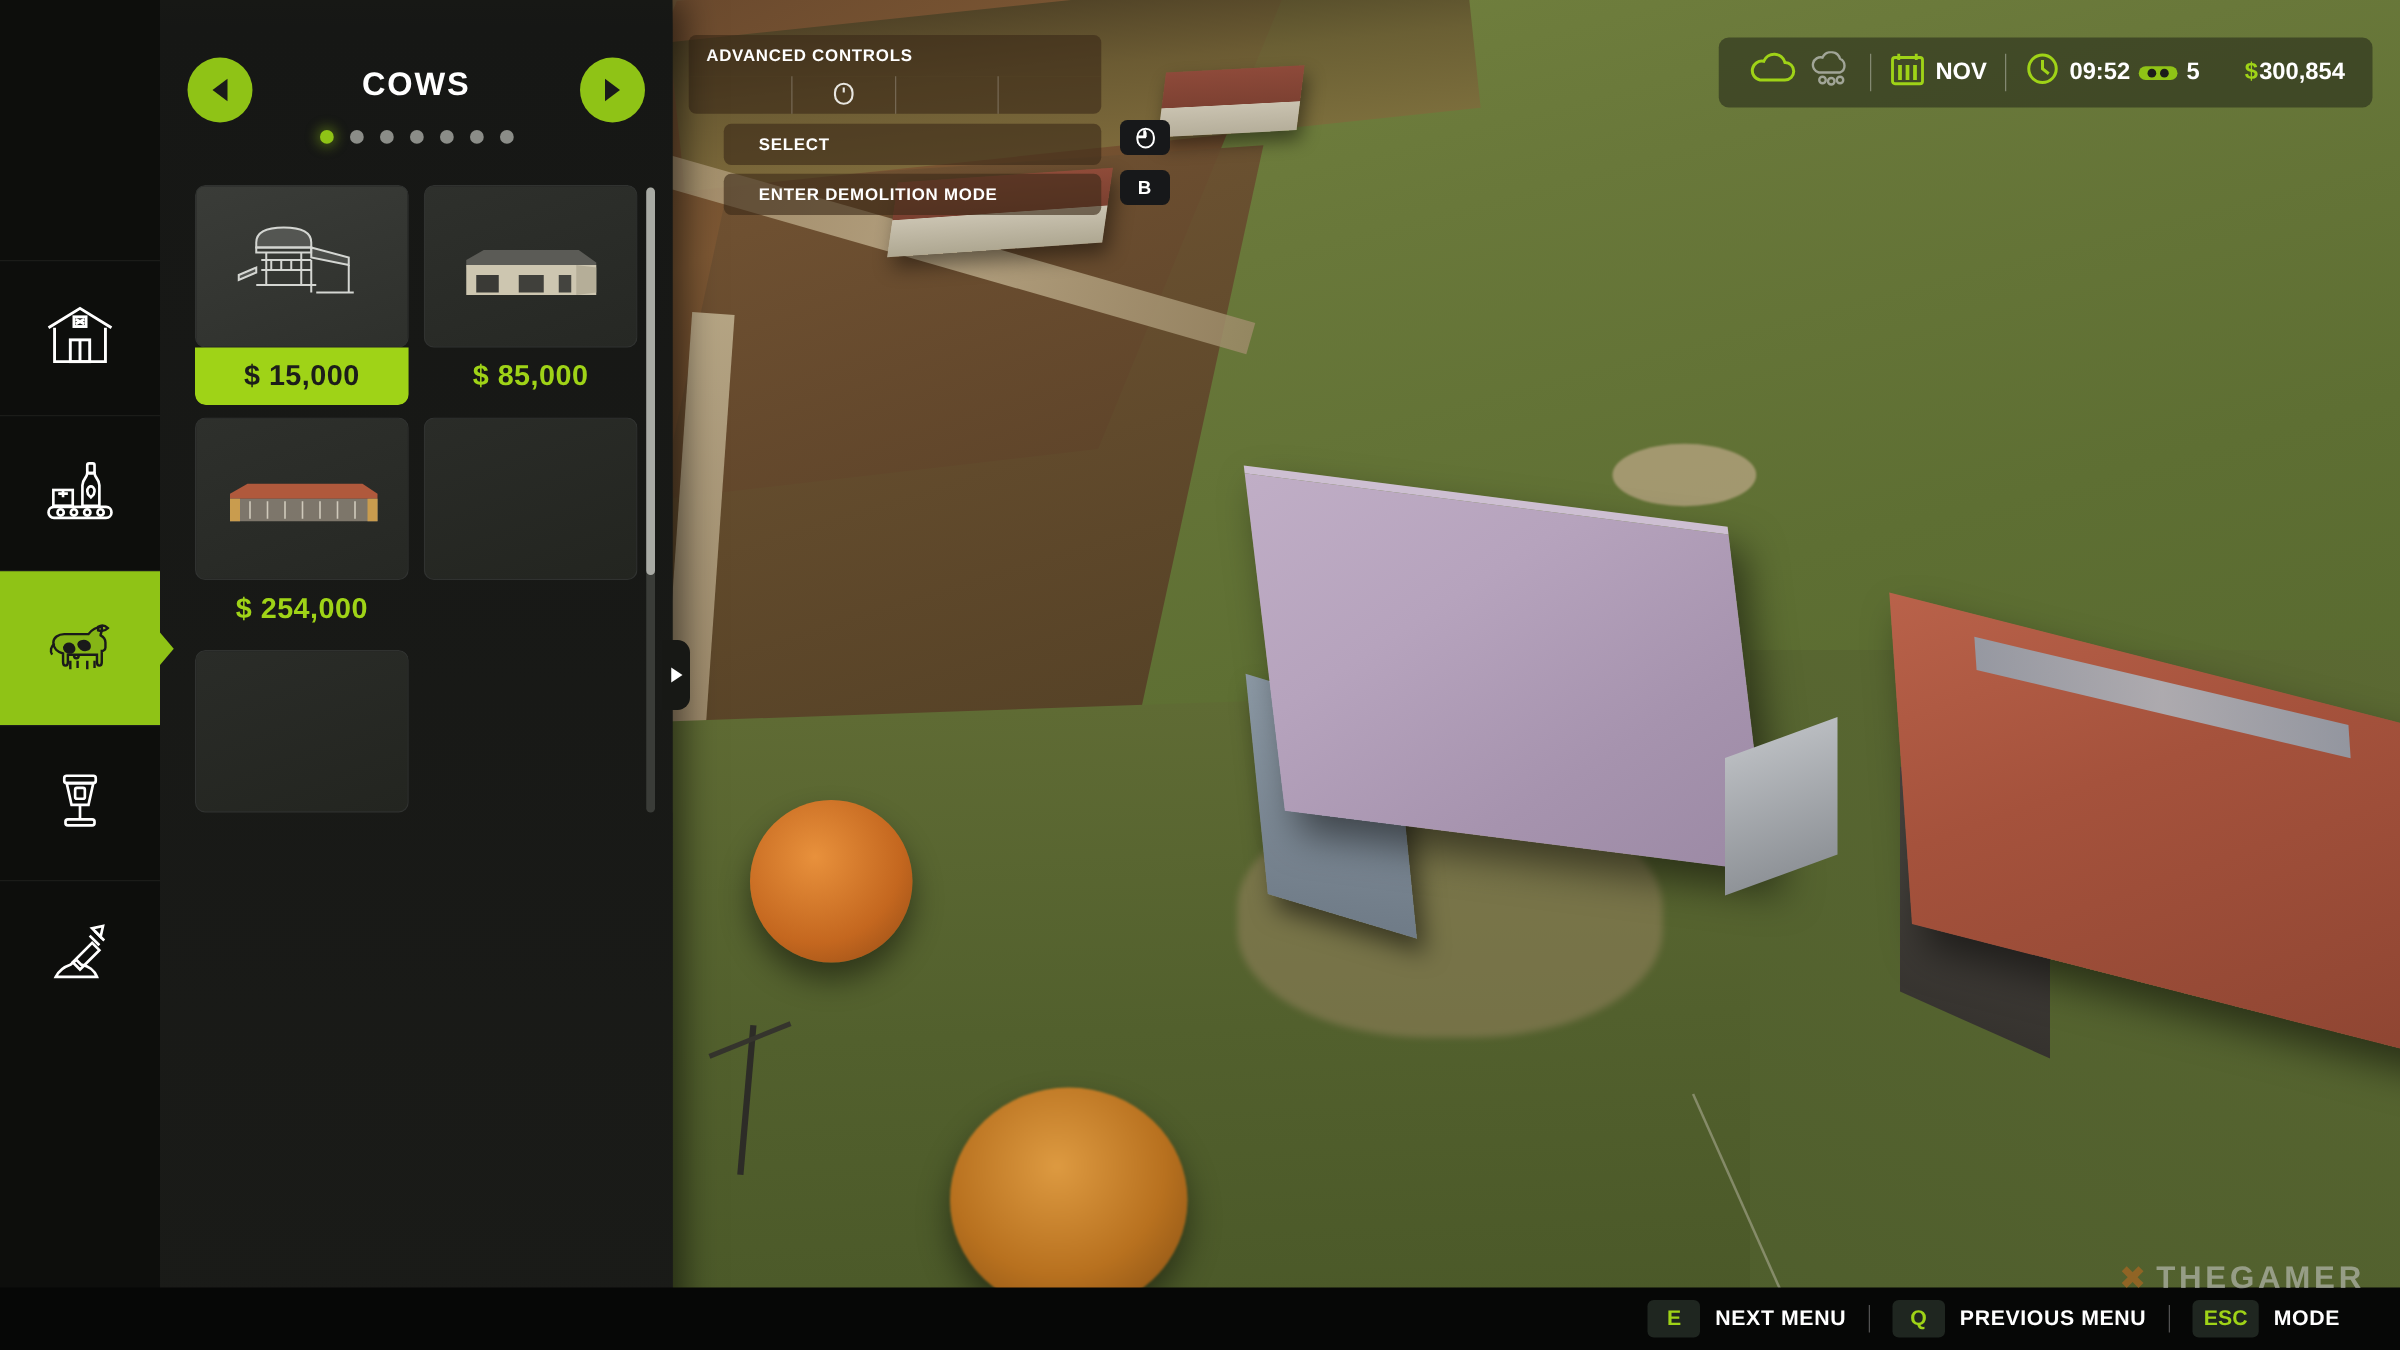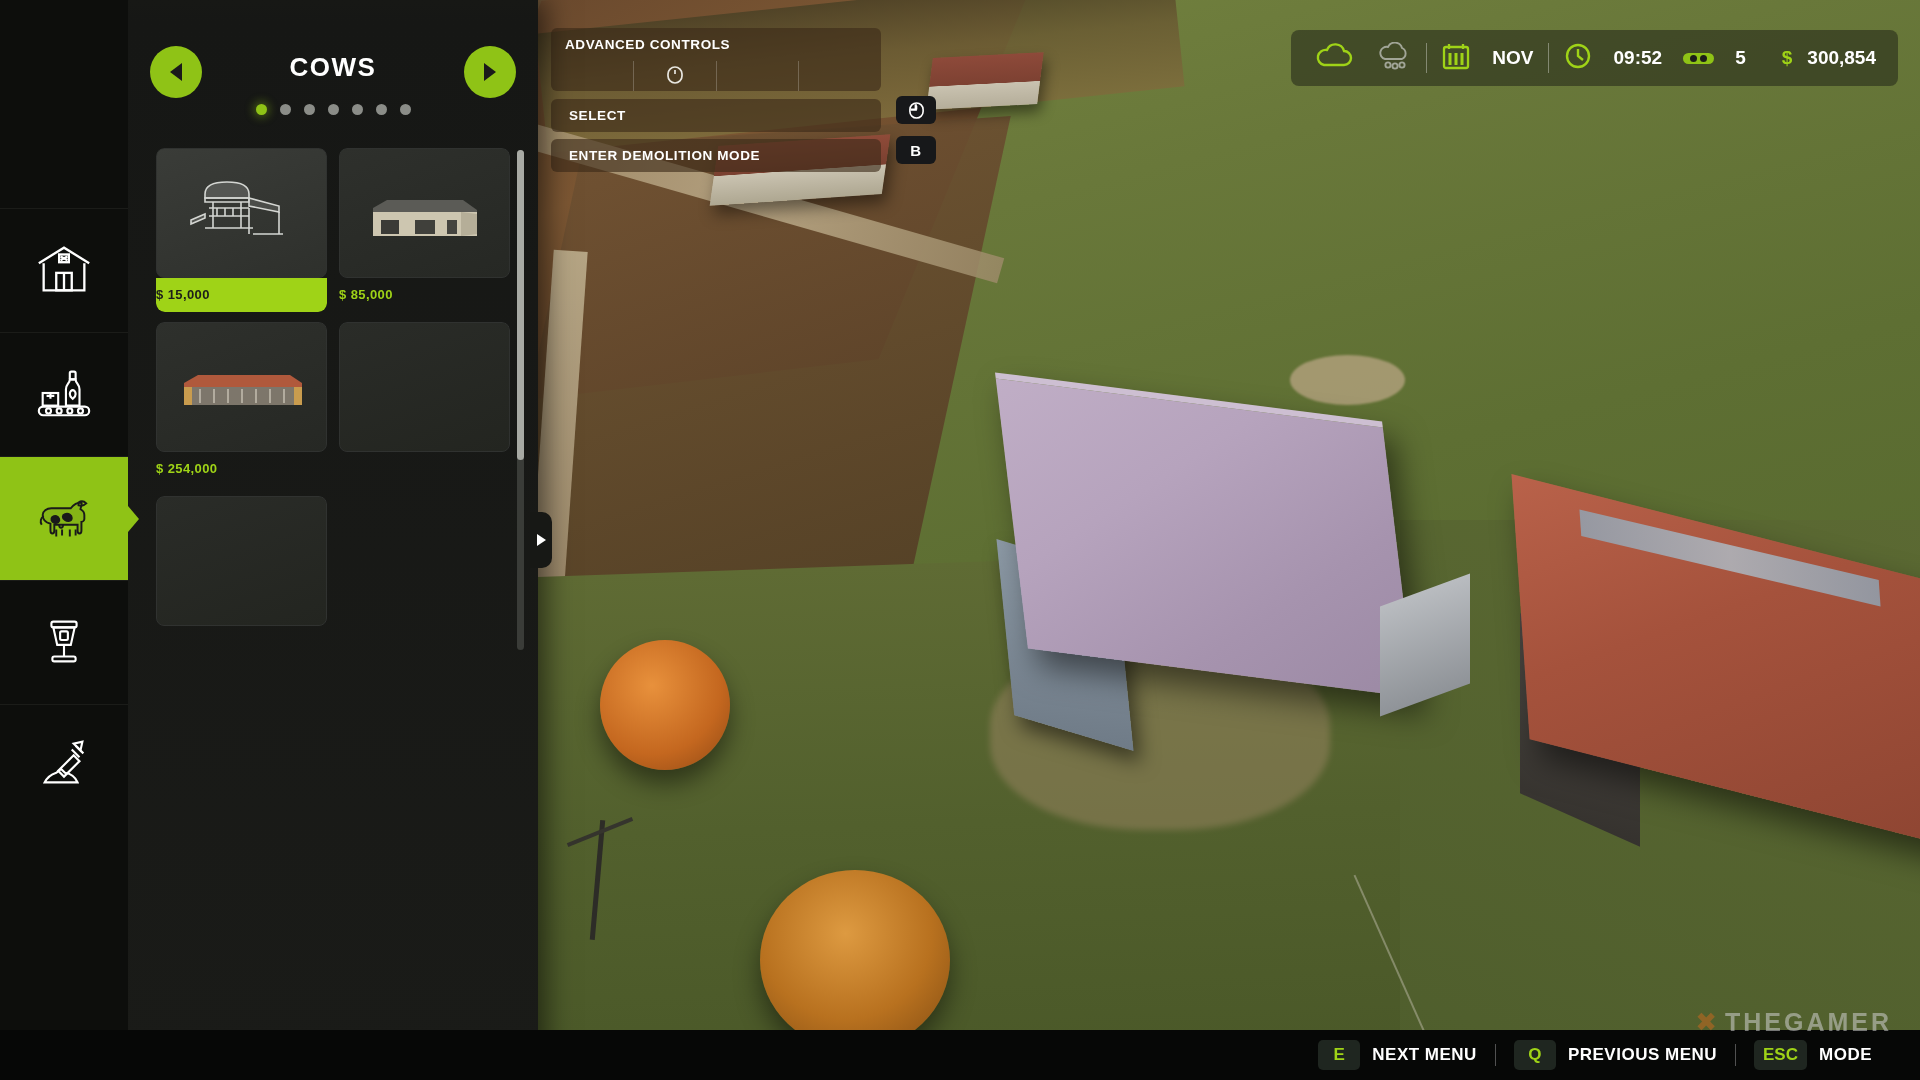--- a/index.html
+++ b/index.html
@@ -117,21 +117,21 @@
   .dot.on { background:#8fc316; box-shadow:0 0 9px 3px rgba(143,195,22,.35); }
 
   .grid-wrap { position:absolute; left:0; top:148px; width:410px; height:512px;
     padding:0 28px; }
   .grid { display:grid; grid-template-columns:1fr 1fr; gap:10px 12px; }
   .cell { border-radius:8px; overflow:hidden; }
   .thumb { height:130px; background:linear-gradient(160deg,#2e302c,#262824);
     border-radius:8px; display:flex; align-items:center; justify-content:center;
     border:1px solid #303230; }
   .thumb.empty { background:linear-gradient(160deg,#2a2c28,#232520); }
-  .price { text-align:left; font-size:13px; font-weight:bold; color:#9fd317;
+  .price { text-align:center; font-size:23px; font-weight:bold; color:#9fd317;
     padding:9px 0 10px; letter-spacing:.4px; }
   .cell.selected .price { color:#1c1d1a; background:#9fd317; border-radius:0 0 9px 9px;
     position:relative; }
   .cell.selected .price:after { content:""; position:absolute; left:50%; bottom:-9px;
     margin-left:-9px; width:0;height:0; border-left:9px solid transparent;
     border-right:9px solid transparent; border-top:10px solid #9fd317; }
   .cell.selected .thumb { background:linear-gradient(160deg,#3a3c38,#2e302c); }
 
   .scrollbar { position:absolute; right:14px; top:150px; width:7px; height:500px;
     background:#3a3c38; border-radius:4px; }
@@ -162,31 +162,31 @@
   #adv { position:absolute; left:551px; top:28px; width:330px; z-index:15;
     font-size:13.5px; font-weight:bold; letter-spacing:.6px; color:#fff; }
   .adv-title-box { background:rgba(60,42,24,.62); border-radius:6px 6px 0 0;
     padding:9px 14px; }
   .adv-cols { display:flex; background:rgba(60,42,24,.62); border-radius:0 0 6px 6px;
     height:30px; margin-bottom:8px; }
   .adv-col { flex:1; border-right:1px solid rgba(255,255,255,.22);
     display:flex; align-items:center; justify-content:center; }
   .adv-col:last-child { border-right:none; }
   .adv-row { position:relative; background:rgba(60,42,24,.62); border-radius:6px;
-    padding:9px 18px; margin-bottom:7px; display:flex; align-items:center; }
+    padding:9px 28px; margin-bottom:7px; display:flex; align-items:center;margin-left:28px; }
   .keycap { position:absolute; right:-55px; top:-3px; width:40px; height:28px;
     background:#17181a; border-radius:6px; color:#fff; font-size:15px;
     display:flex; align-items:center; justify-content:center; }
 
   
   #hud { position:absolute; right:22px; top:30px; height:56px; z-index:15;
     background:rgba(32,36,24,.55); border-radius:8px; display:flex; align-items:center;
     padding:0 22px; gap:14px; color:#fff; font-weight:bold; font-size:19px; }
   .hud-sep { width:1px; height:30px; background:rgba(255,255,255,.35); }
-  .hud-grp { display:flex; align-items:center; gap:21px; }
+  .hud-grp { display:flex; align-items:center; gap:7px; }
   .speed-pill { background:#8fc316; border-radius:9px; padding:2px 7px; display:flex;
     gap:3px; align-items:center; }
   .speed-pill b { width:7px;height:7px;border-radius:50%;background:#1c1d1a;display:block; }
 
   
   #bottom { position:absolute; left:0; bottom:0; width:1920px; height:50px;
     background:#060706; display:flex; align-items:center; justify-content:flex-end;
     padding-right:30px; gap:0; z-index:25; }
   .hint { display:flex; align-items:center; gap:12px; padding:0 18px; }
   .hint .cap { background:#1f2620; border-radius:5px; color:#9fd317; font-size:17px;

